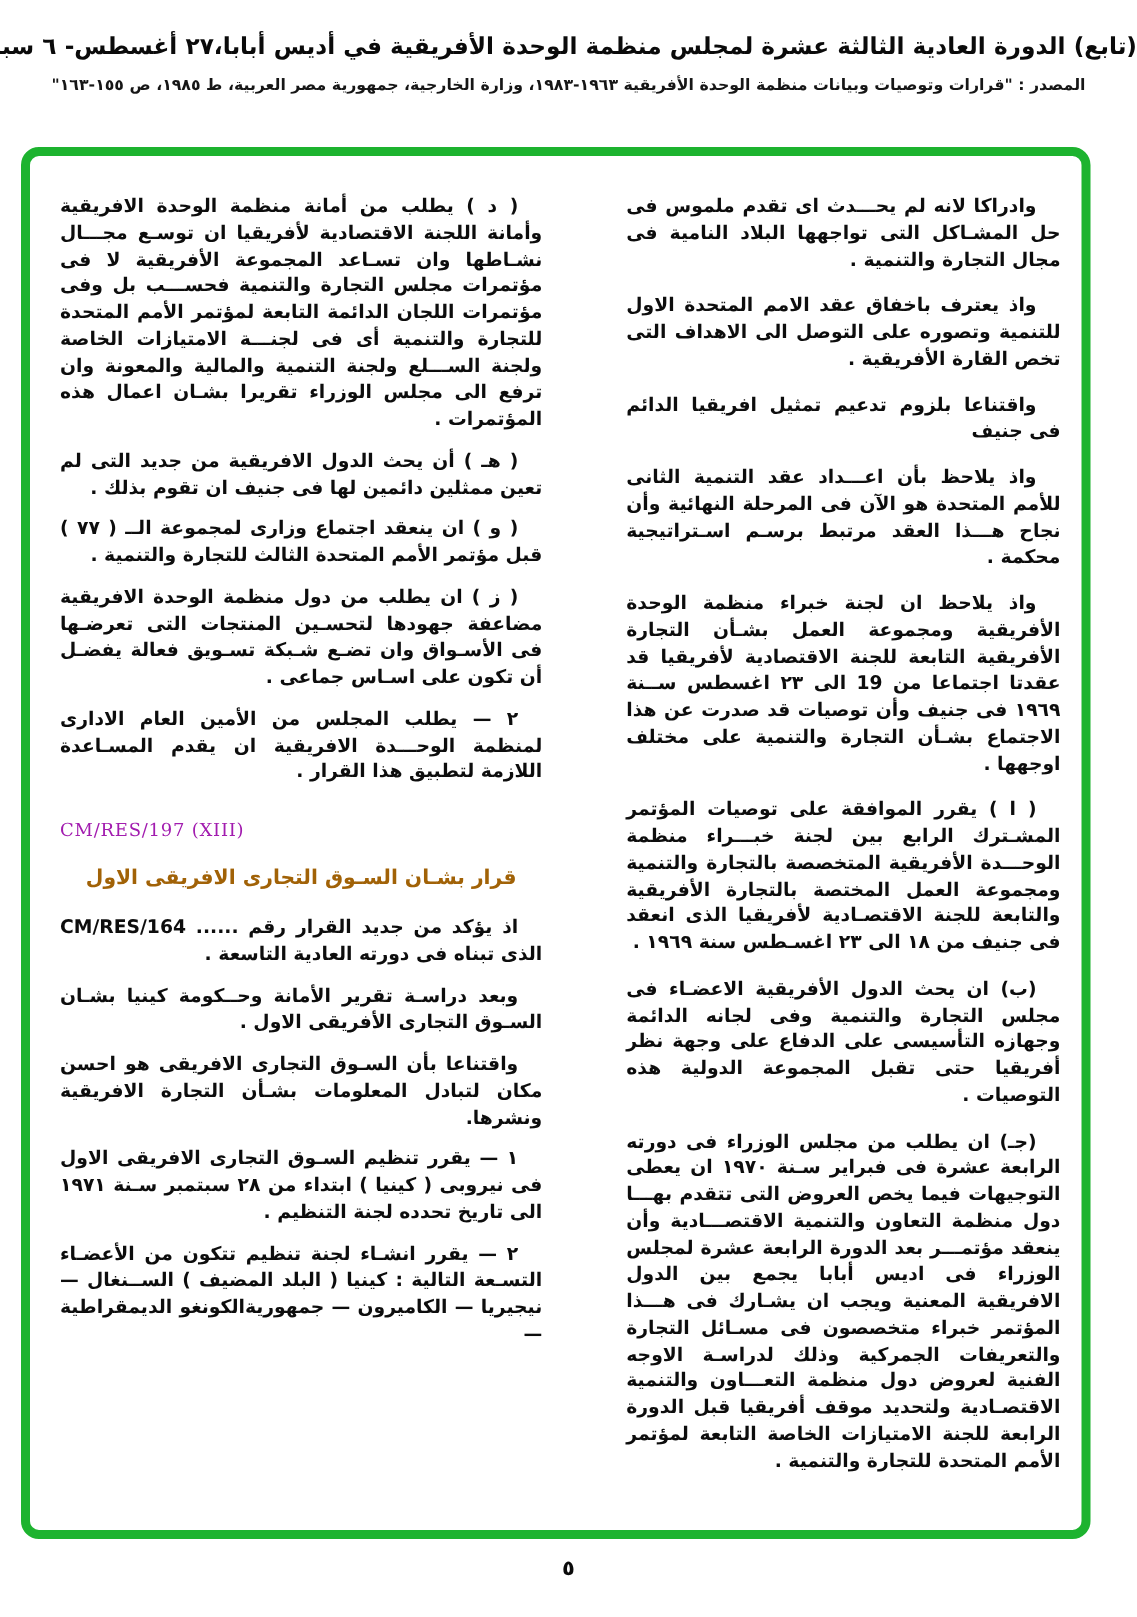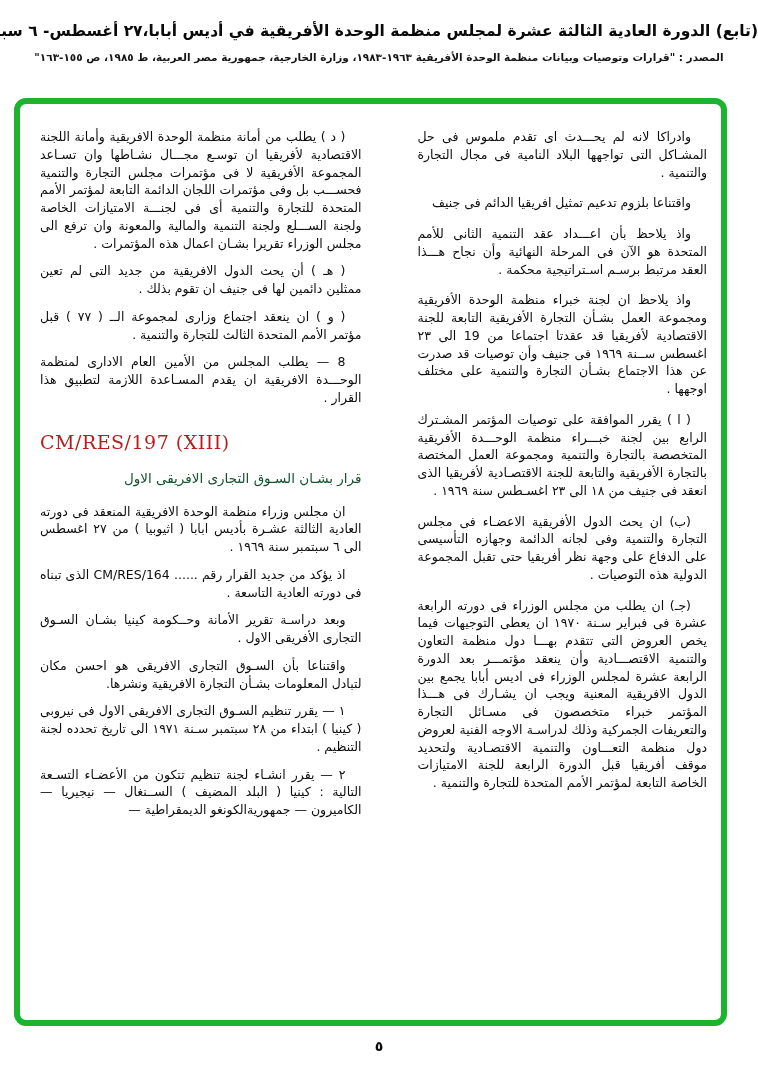--- a/index.html
+++ b/index.html
@@ -56,36 +56,38 @@
     flex: 1 1 0;
     direction: rtl;
     font-size: 12.5px;
     line-height: 1.42;
     text-align: justify;
     color: #0d0d0d;
   }
   .col p {
     text-indent: 16px;
     margin-bottom: 10px;
+    font-weight: bold;
   }
   .col-right p { margin-bottom: 13px; margin-left: 32px; }
   .res-ref {
     direction: ltr;
     text-align: left;
     font-family: "DejaVu Serif", serif;
-    font-size: 19px;
+    font-size: 12px;
     letter-spacing: 0.5px;
     margin: 22px 0 14px 0;
-    color: #b91c1c;
+    color: #a21caf;
   }
   .res-title {
     font-size: 13.5px;
-    font-weight: normal;
+    font-weight: bold;
+    text-align: center;
     margin: 0 0 14px 0;
-    color: #14532d;
+    color: #a16207;
   }
   
   .page-number {
     position: absolute;
     bottom: 24px; left: 0; right: 0;
     text-align: center;
     font-size: 14px;
     font-weight: bold;
     color: #0a0a0a;
   }
@@ -98,38 +100,39 @@
   <header class="doc-header">
     <div class="doc-title">(تابع) الدورة العادية الثالثة عشرة لمجلس منظمة الوحدة الأفريقية في أديس أبابا،٢٧ أغسطس- ٦ سبتمبر ١٩٦٩</div>
     <div class="doc-source">المصدر : "قرارات وتوصيات وبيانات منظمة الوحدة الأفريقية ١٩٦٣-١٩٨٣، وزارة الخارجية، جمهورية مصر العربية، ط ١٩٨٥، ص ١٥٥-١٦٣"</div>
   </header>
 
   <div class="content-frame">
     <div class="columns">
 
       <section class="col col-right">
         <p>وادراكا لانه لم يحـــدث اى تقدم ملموس فى حل المشـاكل التى تواجهها البلاد النامية فى مجال التجارة والتنمية .</p>
+        <p>واذ يعترف باخفاق عقد الامم المتحدة الاول للتنمية وتصوره على التوصل الى الاهداف التى تخص القارة الأفريقية .</p>
         <p>واقتناعا بلزوم تدعيم تمثيل افريقيا الدائم فى جنيف</p>
         <p>واذ يلاحظ بأن اعـــداد عقد التنمية الثانى للأمم المتحدة هو الآن فى المرحلة النهائية وأن نجاح هـــذا العقد مرتبط برسـم اسـتراتيجية محكمة .</p>
         <p>واذ يلاحظ ان لجنة خبراء منظمة الوحدة الأفريقية ومجموعة العمل بشـأن التجارة الأفريقية التابعة للجنة الاقتصادية لأفريقيا قد عقدتا اجتماعا من 19 الى ٢٣ اغسطس ســنة ١٩٦٩ فى جنيف وأن توصيات قد صدرت عن هذا الاجتماع بشـأن التجارة والتنمية على مختلف اوجهها .</p>
         <p>( ا ) يقرر الموافقة على توصيات المؤتمر المشـترك الرابع بين لجنة خبـــراء منظمة الوحـــدة الأفريقية المتخصصة بالتجارة والتنمية ومجموعة العمل المختصة بالتجارة الأفريقية والتابعة للجنة الاقتصـادية لأفريقيا الذى انعقد فى جنيف من ١٨ الى ٢٣ اغسـطس سنة ١٩٦٩ .</p>
         <p>(ب) ان يحث الدول الأفريقية الاعضـاء فى مجلس التجارة والتنمية وفى لجانه الدائمة وجهازه التأسيسى على الدفاع على وجهة نظر أفريقيا حتى تقبل المجموعة الدولية هذه التوصيات .</p>
         <p>(جـ) ان يطلب من مجلس الوزراء فى دورته الرابعة عشرة فى فبراير سـنة ١٩٧٠ ان يعطى التوجيهات فيما يخص العروض التى تتقدم بهـــا دول منظمة التعاون والتنمية الاقتصـــادية وأن ينعقد مؤتمـــر بعد الدورة الرابعة عشرة لمجلس الوزراء فى اديس أبابا يجمع بين الدول الافريقية المعنية ويجب ان يشـارك فى هـــذا المؤتمر خبراء متخصصون فى مسـائل التجارة والتعريفات الجمركية وذلك لدراسـة الاوجه الفنية لعروض دول منظمة التعـــاون والتنمية الاقتصـادية ولتحديد موقف أفريقيا قبل الدورة الرابعة للجنة الامتيازات الخاصة التابعة لمؤتمر الأمم المتحدة للتجارة والتنمية .</p>
       </section>
 
       <section class="col col-left">
         <p>( د ) يطلب من أمانة منظمة الوحدة الافريقية وأمانة اللجنة الاقتصادية لأفريقيا ان توسـع مجـــال نشـاطها وان تسـاعد المجموعة الأفريقية لا فى مؤتمرات مجلس التجارة والتنمية فحســـب بل وفى مؤتمرات اللجان الدائمة التابعة لمؤتمر الأمم المتحدة للتجارة والتنمية أى فى لجنـــة الامتيازات الخاصة ولجنة الســـلع ولجنة التنمية والمالية والمعونة وان ترفع الى مجلس الوزراء تقريرا بشـان اعمال هذه المؤتمرات .</p>
         <p>( هـ ) أن يحث الدول الافريقية من جديد التى لم تعين ممثلين دائمين لها فى جنيف ان تقوم بذلك .</p>
         <p>( و ) ان ينعقد اجتماع وزارى لمجموعة الــ ( ٧٧ ) قبل مؤتمر الأمم المتحدة الثالث للتجارة والتنمية .</p>
-        <p>8 — يطلب المجلس من الأمين العام الادارى لمنظمة الوحـــدة الافريقية ان يقدم المسـاعدة اللازمة لتطبيق هذا القرار .</p>
+        <p>( ز ) ان يطلب من دول منظمة الوحدة الافريقية مضاعفة جهودها لتحسـين المنتجات التى تعرضـها فى الأسـواق وان تضـع شـبكة تسـويق فعالة يفضـل أن تكون على اسـاس جماعى .</p>
+        <p>٢ — يطلب المجلس من الأمين العام الادارى لمنظمة الوحـــدة الافريقية ان يقدم المسـاعدة اللازمة لتطبيق هذا القرار .</p>
 
         <div class="res-ref">CM/RES/197  (XIII)</div>
         <h2 class="res-title">قرار بشـان السـوق التجارى الافريقى الاول</h2>
 
-        <p>ان مجلس وزراء منظمة الوحدة الافريقية المنعقد فى دورته العادية الثالثة عشـرة بأديس ابابا ( اثيوبيا ) من ٢٧ اغسطس الى ٦ سبتمبر سنة ١٩٦٩ .</p>
         <p>اذ يؤكد من جديد القرار رقم ...... CM/RES/164 الذى تبناه فى دورته العادية التاسعة .</p>
         <p>وبعد دراسـة تقرير الأمانة وحــكومة كينيا بشـان السـوق التجارى الأفريقى الاول .</p>
         <p>واقتناعا بأن السـوق التجارى الافريقى هو احسن مكان لتبادل المعلومات بشـأن التجارة الافريقية ونشرها.</p>
         <p>١ — يقرر تنظيم السـوق التجارى الافريقى الاول فى نيروبى ( كينيا ) ابتداء من ٢٨ سبتمبر سـنة ١٩٧١ الى تاريخ تحدده لجنة التنظيم .</p>
         <p>٢ — يقرر انشـاء لجنة تنظيم تتكون من الأعضـاء التسـعة التالية : كينيا ( البلد المضيف ) الســنغال — نيجيريا — الكاميرون — جمهوريةالكونغو الديمقراطية —</p>
       </section>
 
     </div>
   </div>
 

